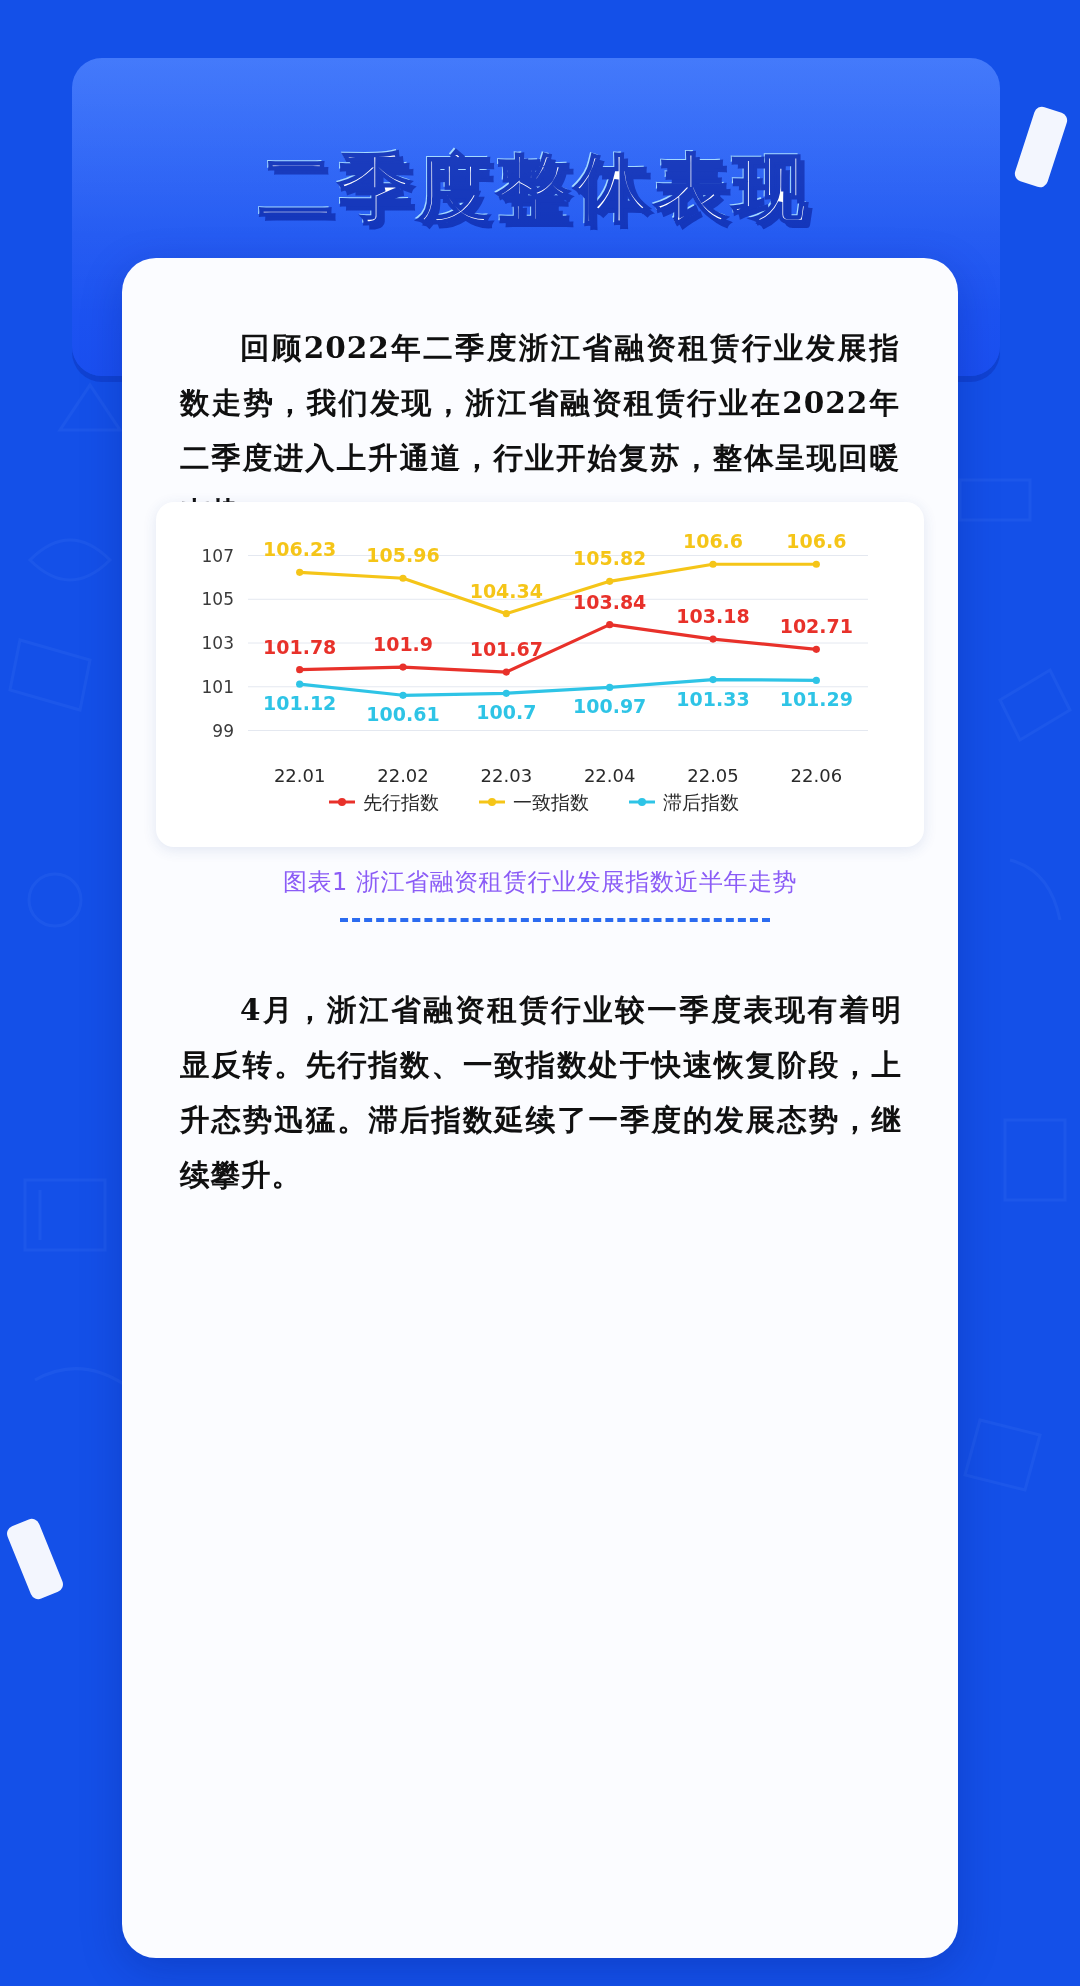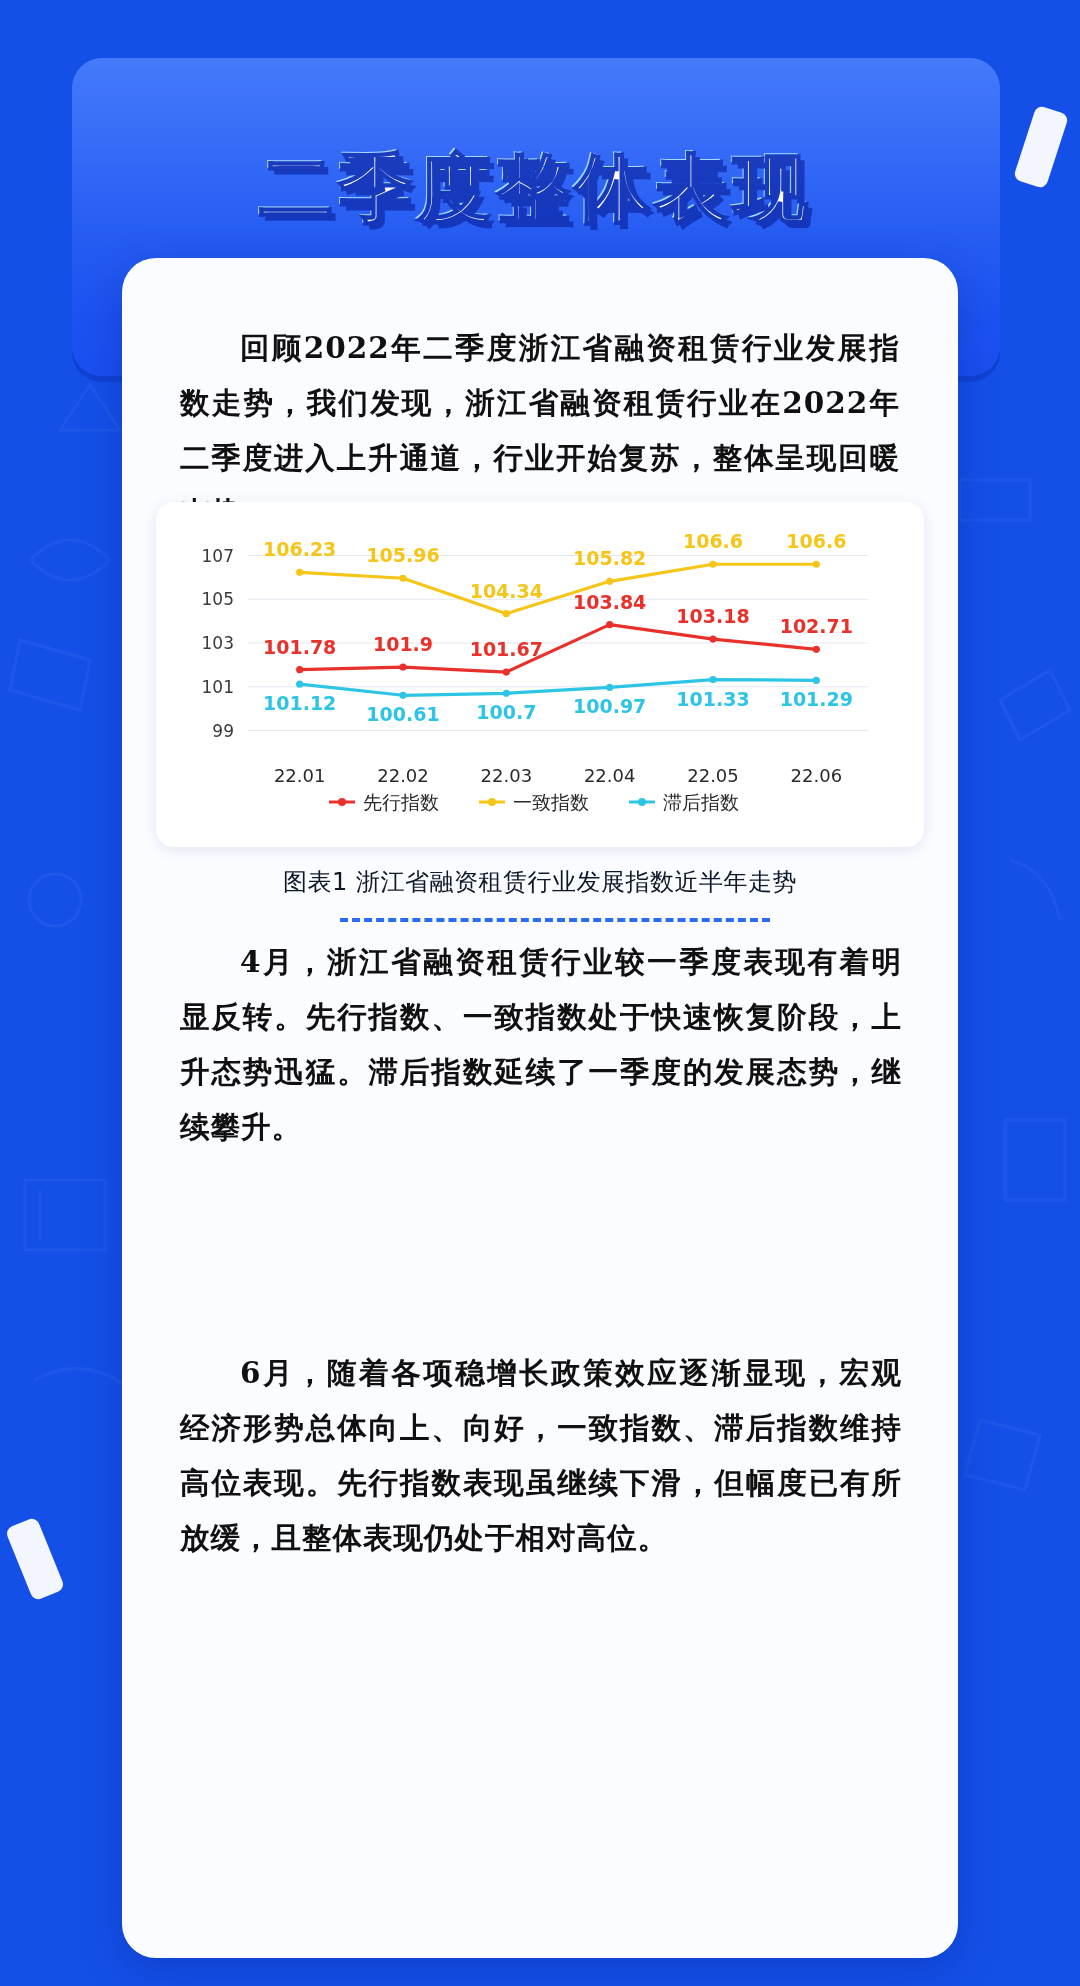--- a/index.html
+++ b/index.html
@@ -125,35 +125,35 @@
   .chart-svg { display: block; }
 
   .chart-caption {
     position: absolute;
     left: 0;
     right: 0;
     top: 608px;
     text-align: center;
     font-family: "DejaVu Sans", "Liberation Sans", sans-serif;
     font-size: 24px;
-    color: #0f172a;
+    color: #8b5cf6;
     letter-spacing: 0.5px;
   }
 
   .divider {
     position: absolute;
     left: 218px;
     top: 660px;
     width: 430px;
     height: 0;
     border-top: 4px dashed #2b6bf0;
   }
 
   .body-para { position: absolute; left: 58px; width: 722px; }
-  .p1 { top: 676px; }
+  .p1 { top: 724px; }
   .p2 { top: 862px; }
   .p3 { top: 1087px; }
 </style>
 </head>
 <body>
 
 <div class="bg-doodles">
   <svg width="1080" height="1986" viewBox="0 0 1080 1986" xmlns="http://www.w3.org/2000/svg">
     <g stroke="#5b8cf7" stroke-width="3" fill="none" opacity="0.55">
       <path d="M30 560 q40 -40 80 0 q-40 40 -80 0 z"></path>
@@ -252,14 +252,13 @@
         <circle cx="486" cy="300" r="4" fill="#2ec4e6"></circle>
         <text x="507" y="307" font-size="19" fill="#2a2a2a" font-family="&quot;DejaVu Sans&quot;,&quot;Liberation Sans&quot;,sans-serif">滞后指数</text>
       </svg>
   </div>
 
   <div class="chart-caption">图表1 浙江省融资租赁行业发展指数近半年走势</div>
 
   <div class="divider"></div>
 
   <p class="para body-para p1">4月，浙江省融资租赁行业较一季度表现有着明显反转。先行指数、一致指数处于快速恢复阶段，上升态势迅猛。滞后指数延续了一季度的发展态势，继续攀升。</p>
-  <p class="para body-para p3">6月，随着各项稳增长政策效应逐渐显现，宏观经济形势总体向上、向好，一致指数、滞后指数维持高位表现。先行指数表现虽继续下滑，但幅度已有所放缓，且整体表现仍处于相对高位。</p>
 </div>
 
 </body></html>

